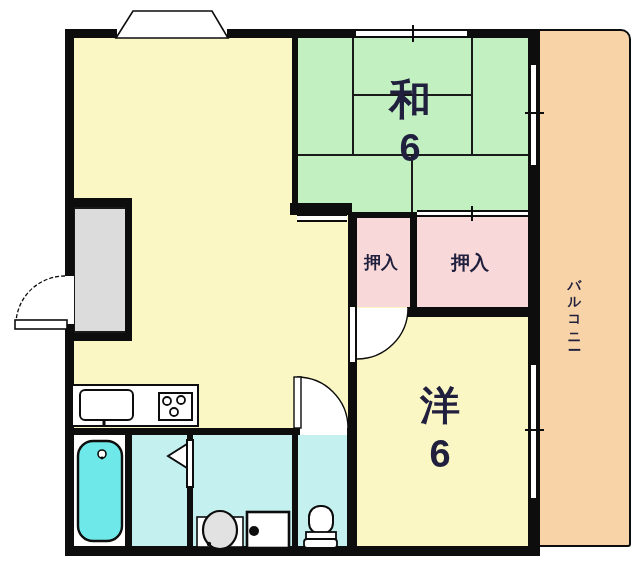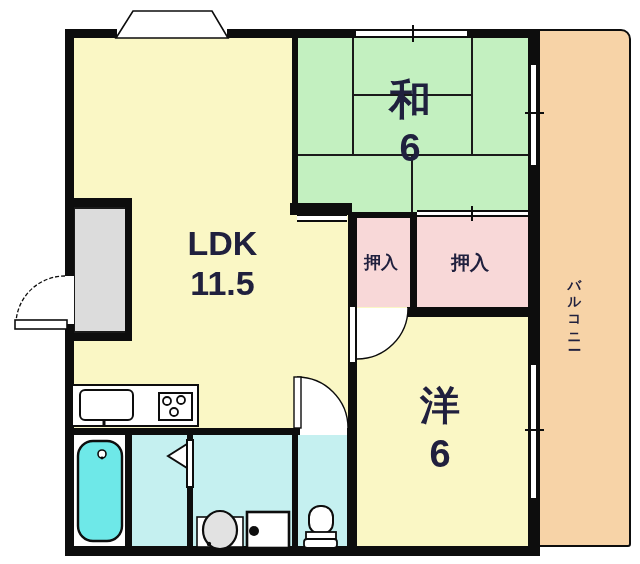--- a/index.html
+++ b/index.html
@@ -117,22 +117,20 @@
     <circle cx="209" cy="544" r="2.2" fill="#0d0d0d"></circle>
 
     <rect x="247" y="512" width="42" height="36" fill="#ffffff" stroke="#0d0d0d" stroke-width="2.6"></rect>
     <circle cx="254" cy="531" r="5" fill="#0d0d0d"></circle>
 
     <rect x="309" y="506" width="24" height="28" rx="11" fill="#ffffff" stroke="#0d0d0d" stroke-width="2"></rect>
     <rect x="306" y="532" width="30" height="7" fill="#ffffff" stroke="#0d0d0d" stroke-width="1.8"></rect>
     <rect x="304" y="539" width="33" height="9" rx="3" fill="#ffffff" stroke="#0d0d0d" stroke-width="1.8"></rect>
   </svg>
 
-  <div class="label" style="left:140px;top:226px;width:165px;font-size:34px">LDK</div>
-  <div class="label" style="left:140px;top:266px;width:165px;font-size:34px">11.5</div>
   <div class="label" style="left:365px;top:79px;width:90px;font-size:42px">和</div>
   <div class="label" style="left:365px;top:129px;width:90px;font-size:38px">6</div>
   <div class="label" style="left:395px;top:385px;width:90px;font-size:40px">洋</div>
   <div class="label" style="left:395px;top:435px;width:90px;font-size:38px">6</div>
   <div class="label" style="left:351px;top:254px;width:60px;font-size:17px">押入</div>
   <div class="label" style="left:418px;top:253px;width:104px;font-size:19px">押入</div>
   <div class="label" style="left:563px;top:227px;width:18px;height:160px;font-size:13.5px;writing-mode:vertical-rl;letter-spacing:3px">バルコニー</div>
 </div>
 
 </body></html>

